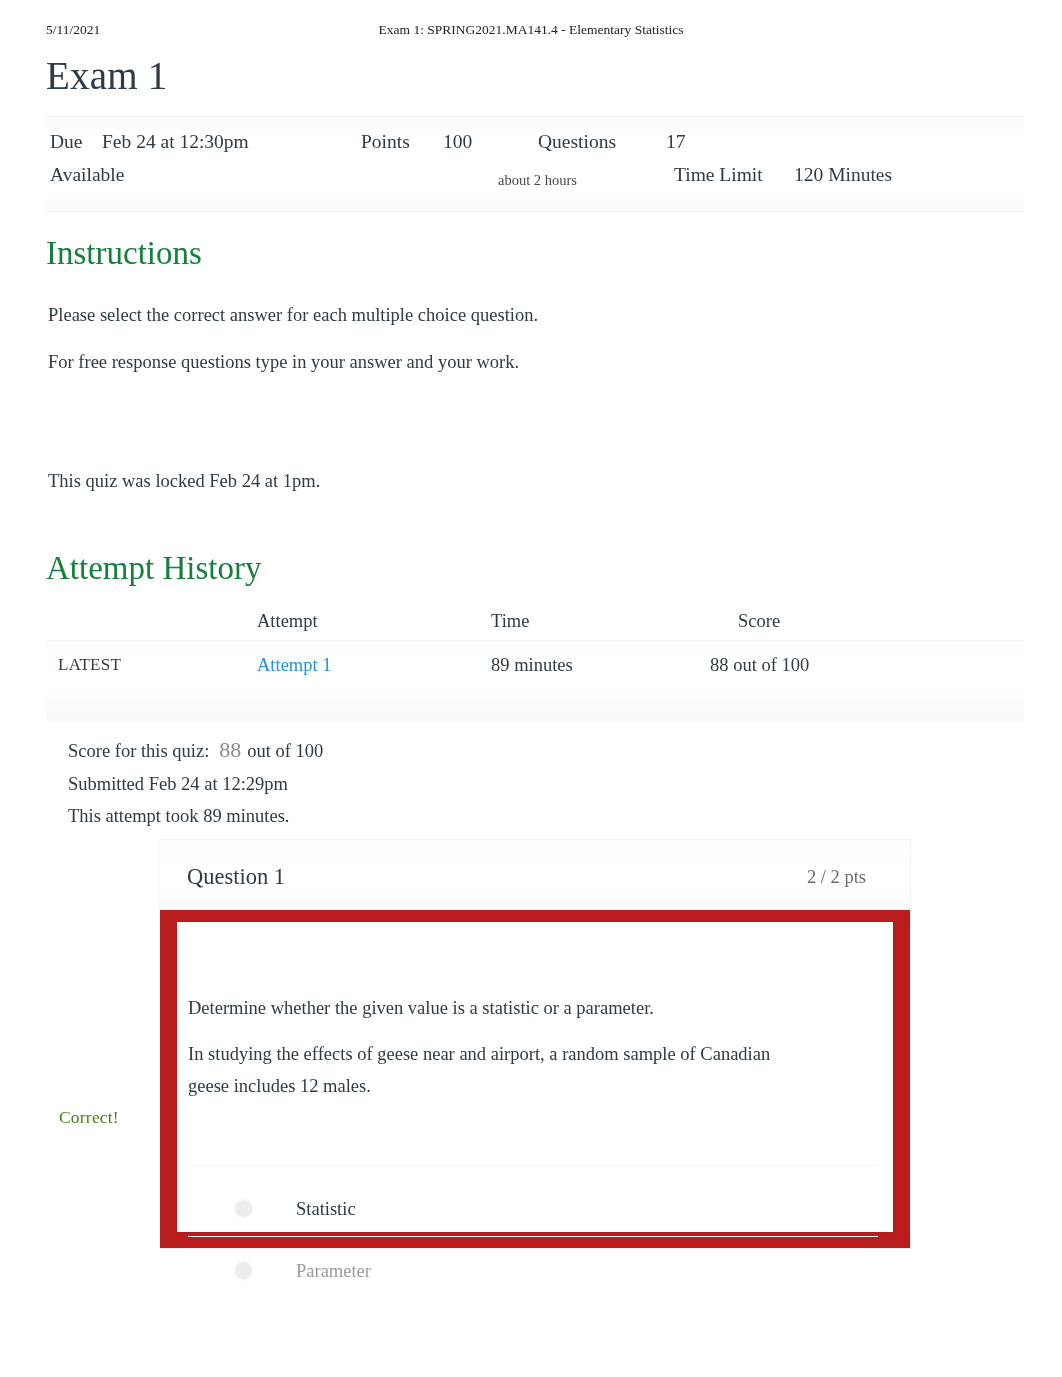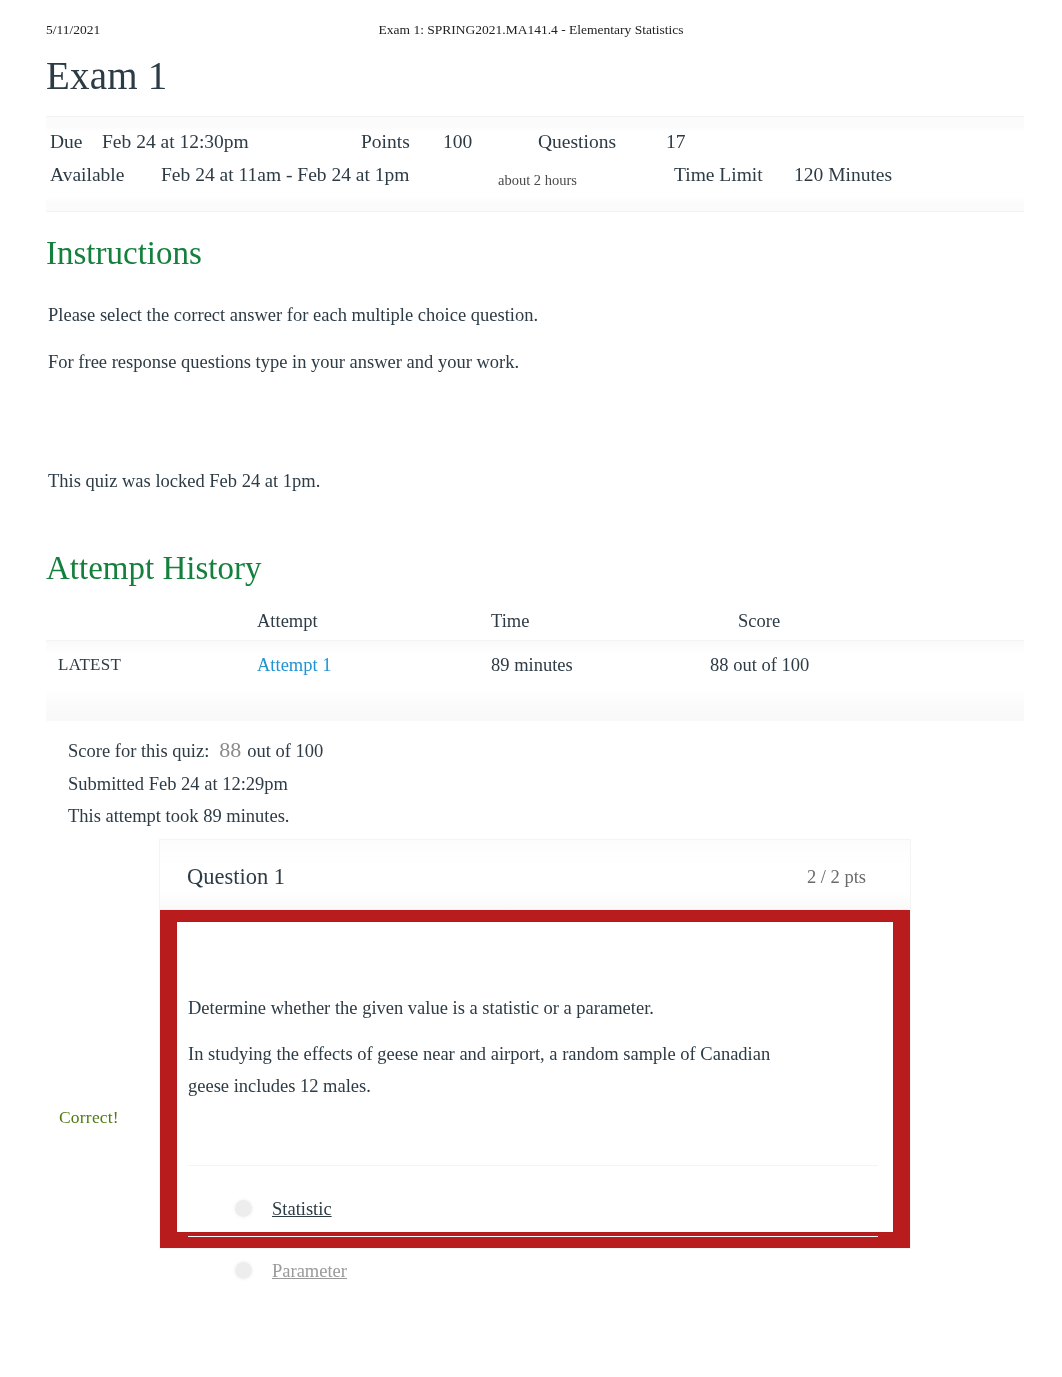--- a/index.html
+++ b/index.html
@@ -273,25 +273,24 @@
     top: 16px;
     width: 17px;
     height: 17px;
     border-radius: 50%;
     background: #ededed;
     box-shadow: 0 0 3px 1px rgba(0,0,0,0.045);
     filter: blur(0.7px);
   }
   .answer-label {
     position: absolute;
-    left: 84px;
+    left: 108px;
     top: 12px;
     font-size: 18.5px;
     line-height: 26px;
-    text-decoration: underline;
   }
   .answer-label.selected  { color: #2d3b45; }
   .answer-label.unselected{ color: #9a9a9a; }
 
   .correct-flag {
     position: absolute;
     left: 59px;
     top: 1105px;
     font-size: 17.5px;
     line-height: 24px;
@@ -324,21 +323,20 @@
     <span class="qi-cell qi-label c-due-label">Due</span>
     <span class="qi-cell qi-value c-due-value">Feb 24 at 12:30pm</span>
     <span class="qi-cell qi-label c-points-label">Points</span>
     <span class="qi-cell qi-value c-points-value">100</span>
     <span class="qi-cell qi-label c-quest-label">Questions</span>
     <span class="qi-cell qi-value c-quest-value">17</span>
   </div>
 
   <div class="qi-row row2">
     <span class="qi-cell qi-label c-avail-label">Available</span>
-    <span class="qi-cell qi-value c-avail-value">Feb 24 at 11am - Feb 24 at 1pm</span>
     <span class="qi-cell qi-sub   c-about">about 2 hours</span>
     <span class="qi-cell qi-label c-tl-label">Time Limit</span>
     <span class="qi-cell qi-value c-tl-value">120 Minutes</span>
   </div>
 
 </div>
 
 <h2 class="section-heading" id="instructions-heading">Instructions</h2>
 <p class="body-par" id="instr-p1">Please select the correct answer for each multiple choice question.</p>
 <p class="body-par" id="instr-p2">For free response questions type in your answer and your work.</p>

